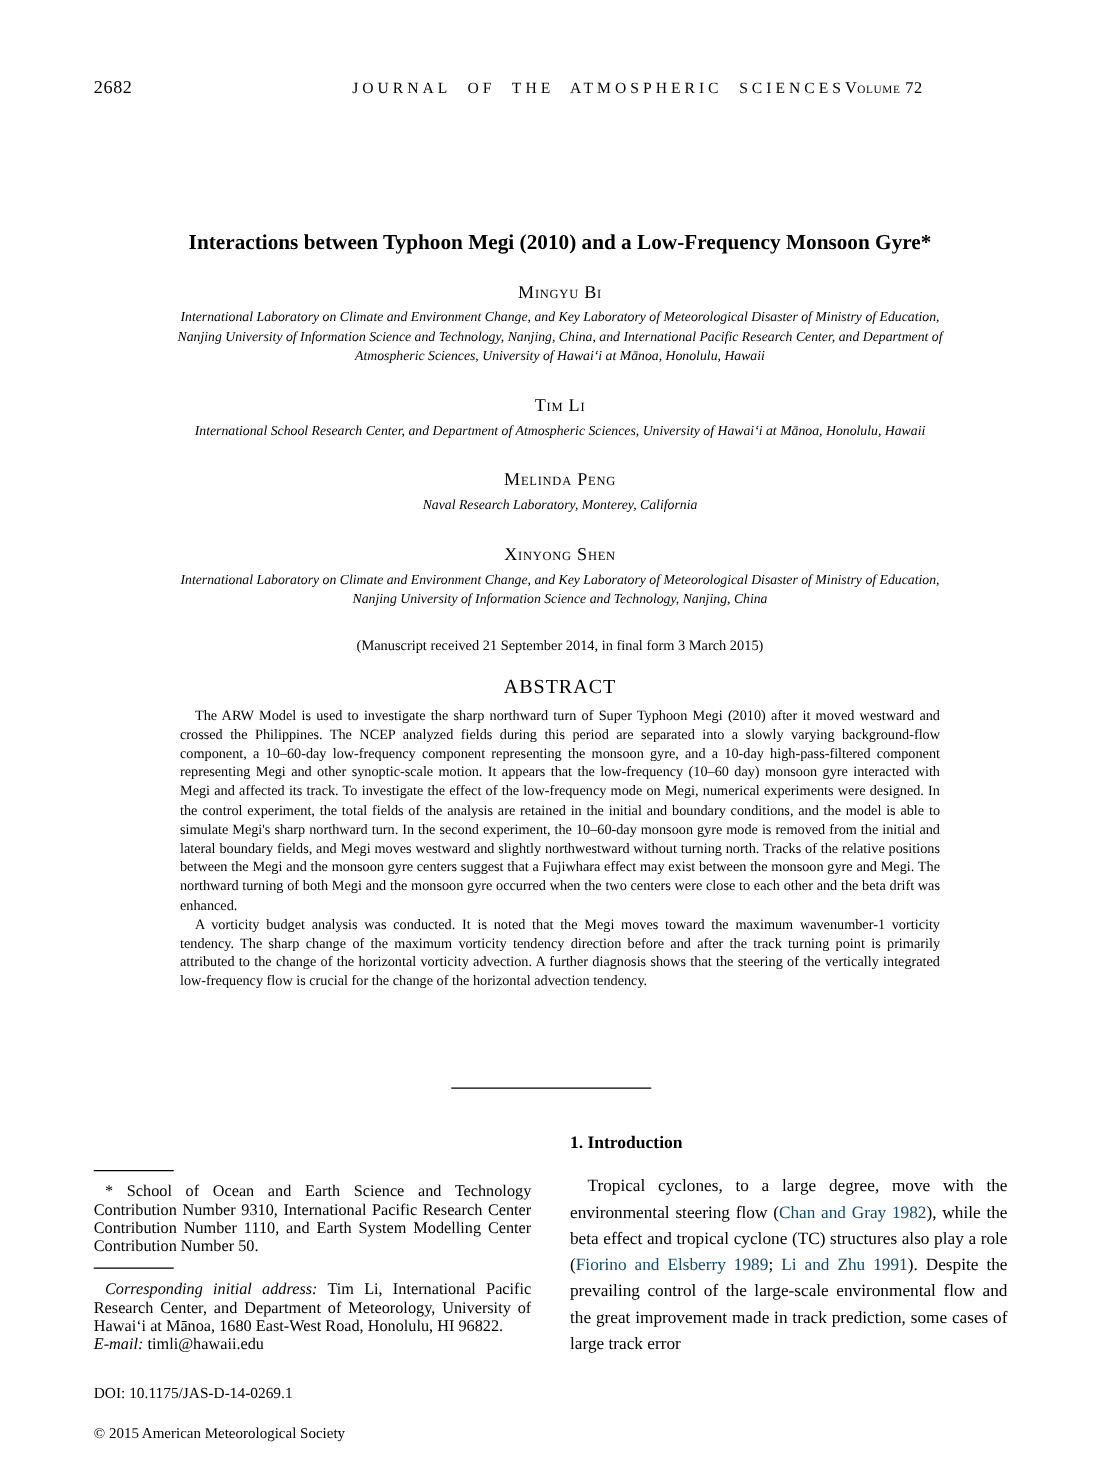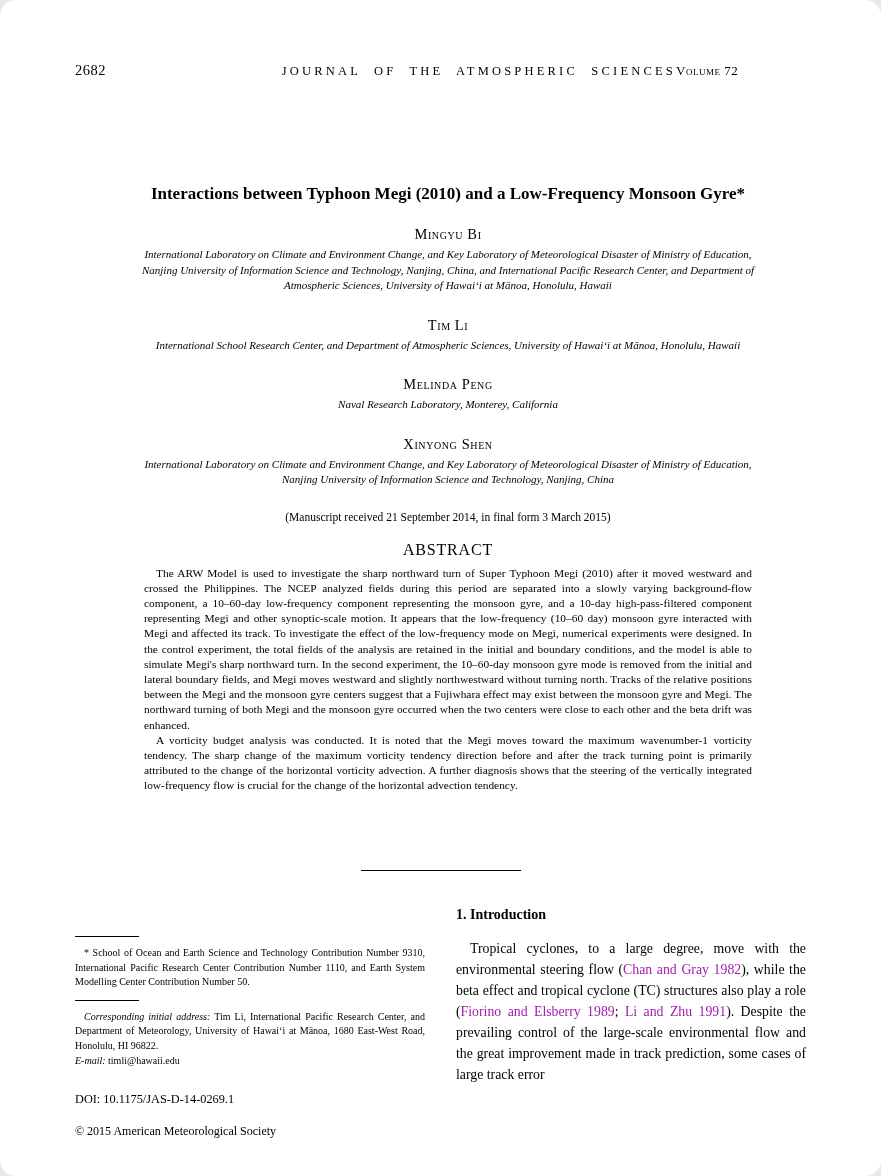--- a/index.html
+++ b/index.html
@@ -5,21 +5,20 @@
   html, body { margin: 0; padding: 0; background: #e8e8e8; }
   .page {
     position: relative;
     width: 881px;
     height: 1176px;
     margin: 0 auto;
     background: #ffffff;
     color: #000;
     font-family: "Liberation Serif", "DejaVu Serif", serif;
     overflow: hidden;
-    border-radius: 16px;
   }
 
   
   .running-head {
     position: absolute;
     top: 62px;
     left: 75px;
     right: 75px;
     display: flex;
     align-items: baseline;
@@ -113,21 +112,21 @@
   .col-left { padding-top: 33px; }
   .col-right { padding-top: 4px; }
 
   .fn-rule {
     width: 64px;
     border-top: 1px solid #000;
     margin: 0 0 9px 0;
   }
   .fn-rule.rule2 { margin-top: 8px; }
   .footnote {
-    font-size: 10px;
+    font-size: 13px;
     line-height: 14.6px;
     text-align: justify;
     text-indent: 9px;
     margin: 0 0 10px 0;
   }
   .italic { font-style: italic; }
   .doi {
     font-size: 12.3px;
     margin: 24px 0 0 0;
   }
@@ -142,21 +141,21 @@
     margin: 0 0 15px 0;
   }
   .body-par {
     font-size: 13.8px;
     line-height: 21px;
     text-align: justify;
     text-indent: 14px;
     margin: 0;
   }
   a.cite {
-    color: #a21caf;
+    color: #0c4a6e;
     text-decoration: none;
     cursor: pointer;
   }
 </style>
 </head>
 <body>
 
 <div class="page">
 
   <div class="running-head">

